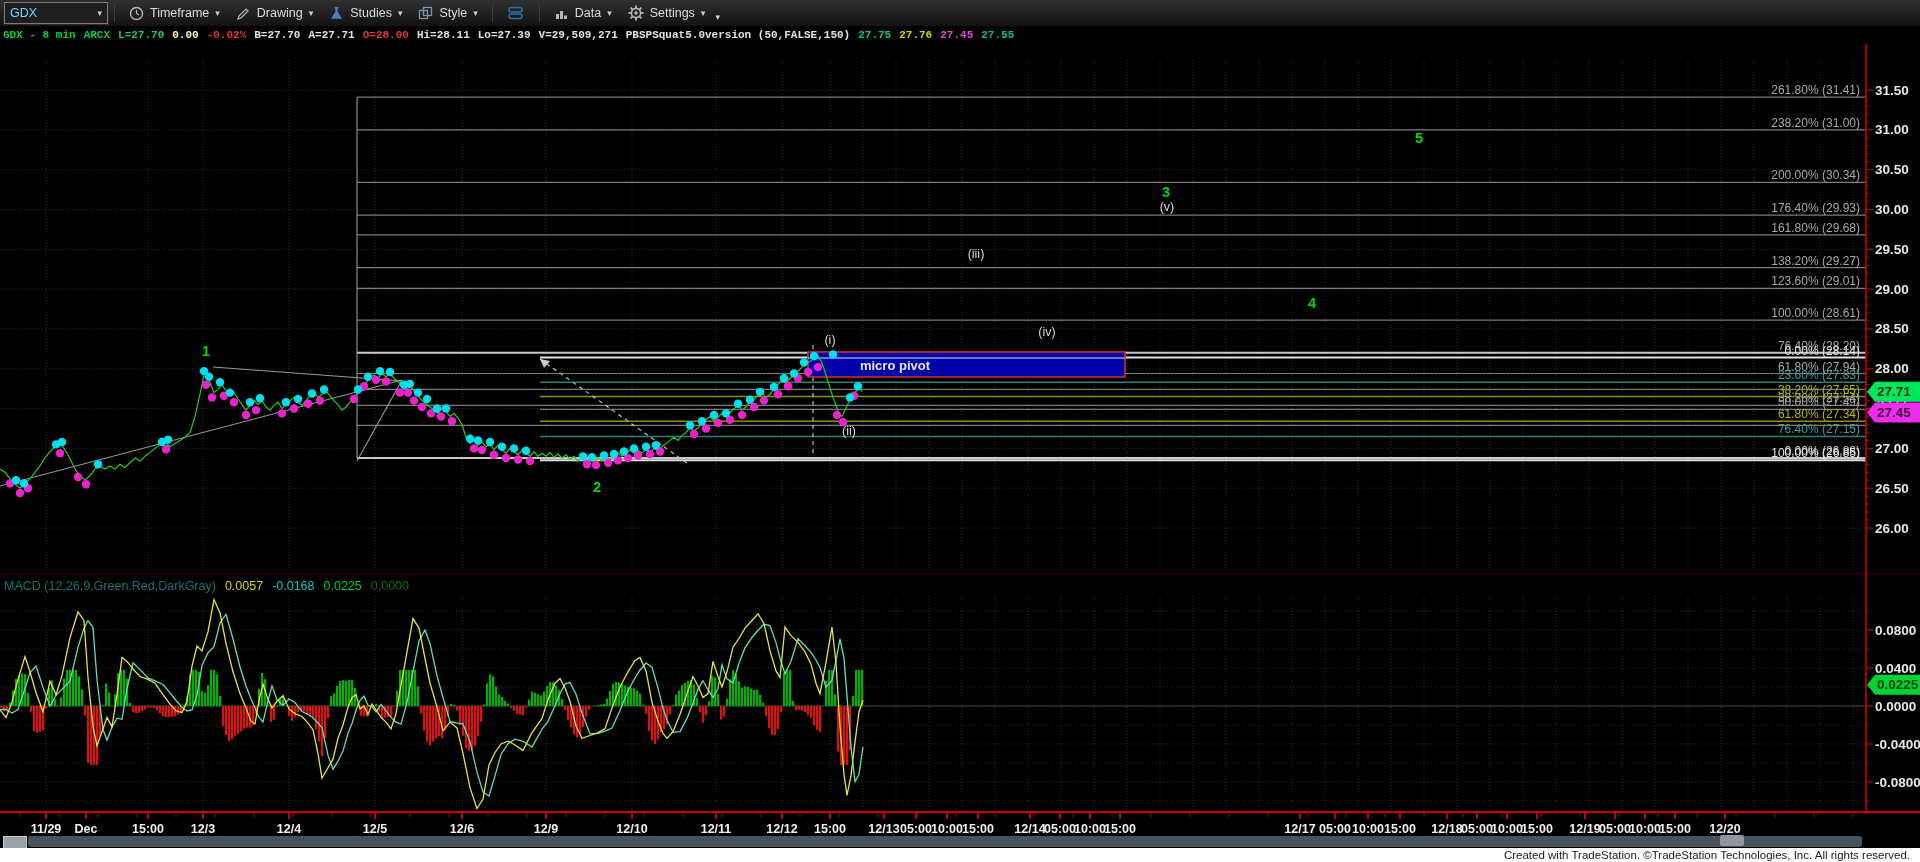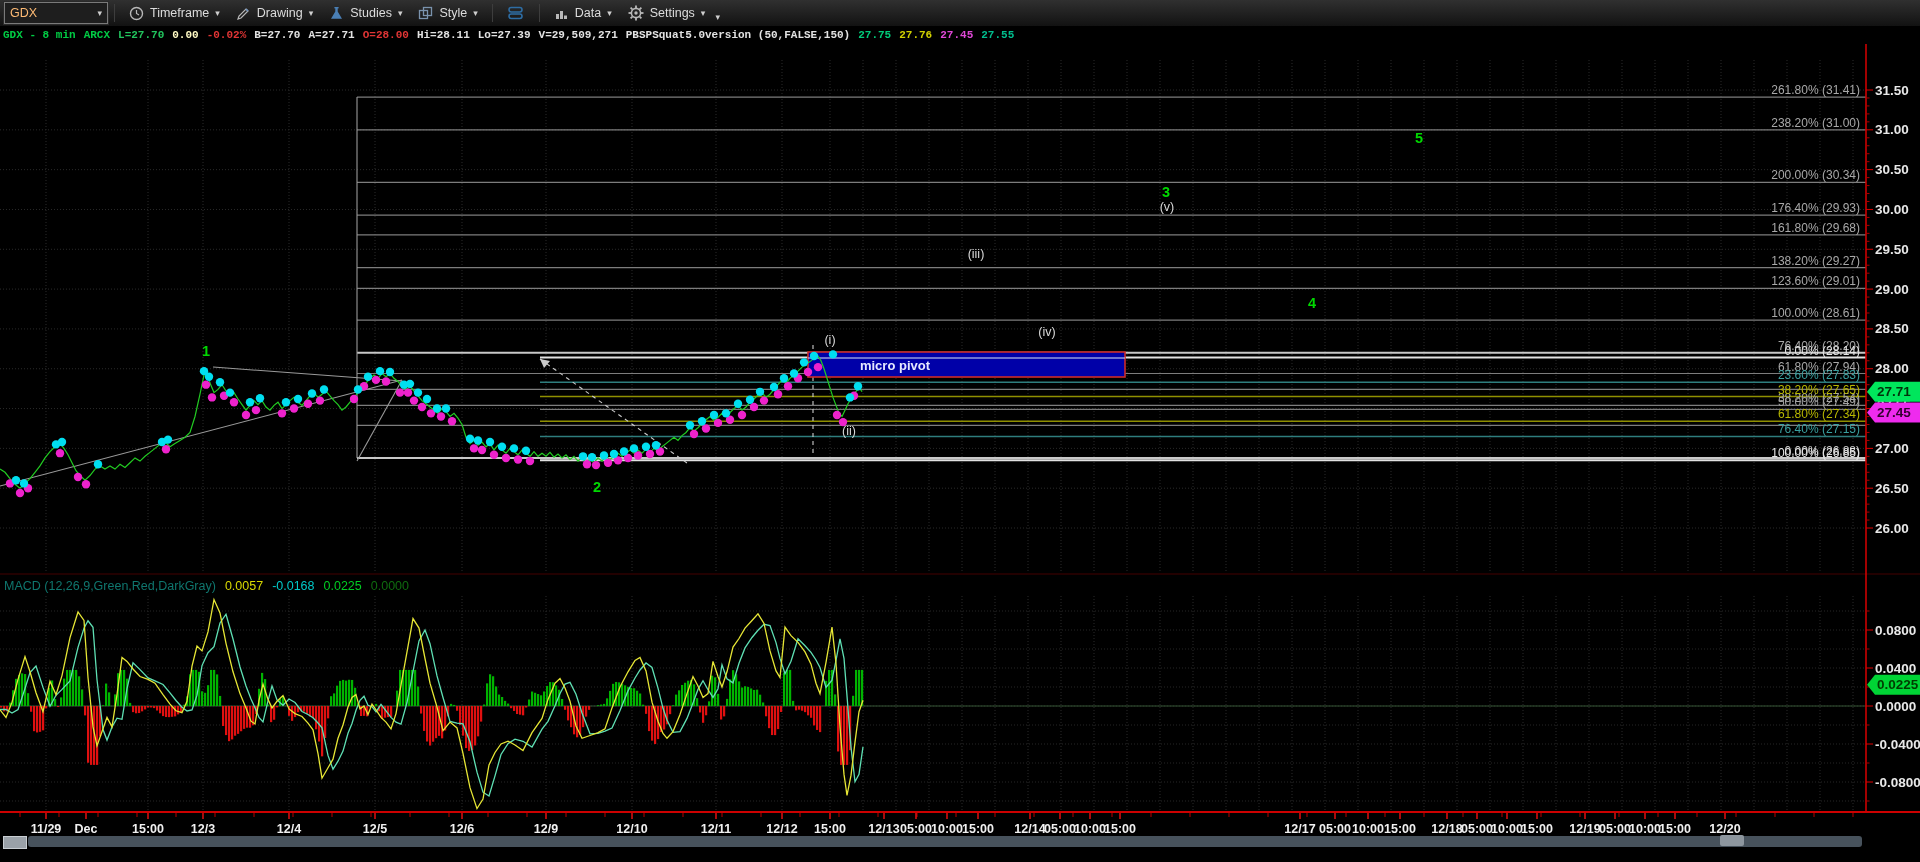--- a/index.html
+++ b/index.html
@@ -4,21 +4,21 @@
 <style>
   html,body{margin:0;padding:0;background:#000;}
   .wrap{position:relative;width:1920px;height:862px;background:#000;overflow:hidden;
         font-family:"Liberation Sans",sans-serif;}
   
   .toolbar{position:absolute;left:0;top:0;width:1920px;height:26px;
            background:linear-gradient(#303030,#121212);display:flex;align-items:center;}
   .sym-select{display:flex;align-items:center;justify-content:space-between;
               width:92px;height:20px;margin-left:4px;padding:0 5px;
               background:#1e1e1e;border:1px solid #7a7a7a;outline:1px solid #2a2a2a;}
-  .sym-select .lbl{color:#fdba74;font-size:12.5px;}
+  .sym-select .lbl{color:#7dd3fc;font-size:12.5px;}
   .arrow{color:#cfcfcf;font-size:9px;font-family:"DejaVu Sans",sans-serif;line-height:1;}
   .tb-sep{width:1px;height:18px;background:#3d3d3d;margin:0 6px;}
   .tb-item{display:flex;align-items:center;gap:6px;padding:0 8px;height:24px;cursor:default;}
   .tb-item .lbl{color:#dcdcdc;font-size:12.5px;}
   .tb-end-arrow{margin-left:2px;margin-top:8px;}
   
   .infoline{position:absolute;left:0;top:26px;width:1920px;height:18px;background:#000;
             display:flex;align-items:center;padding-left:3px;}
   .infoline span{font-size:11px;font-weight:700;margin-right:8px;white-space:nowrap;font-family:Liberation Mono, monospace;}
   
@@ -955,13 +955,16 @@
         <span style="color: rgb(15, 107, 15);">0.0000</span>
       </span>
   </div>
 
   <div class="scrollbar">
     <div class="scroll-home"></div>
     <div class="scroll-track"></div>
     <div class="scroll-thumb"></div>
   </div>
 
+  <div class="attribution">
+    <div>Created with TradeStation. ©TradeStation Technologies, Inc. All rights reserved.</div>
+  </div>
 </div>
 
 </body></html>

